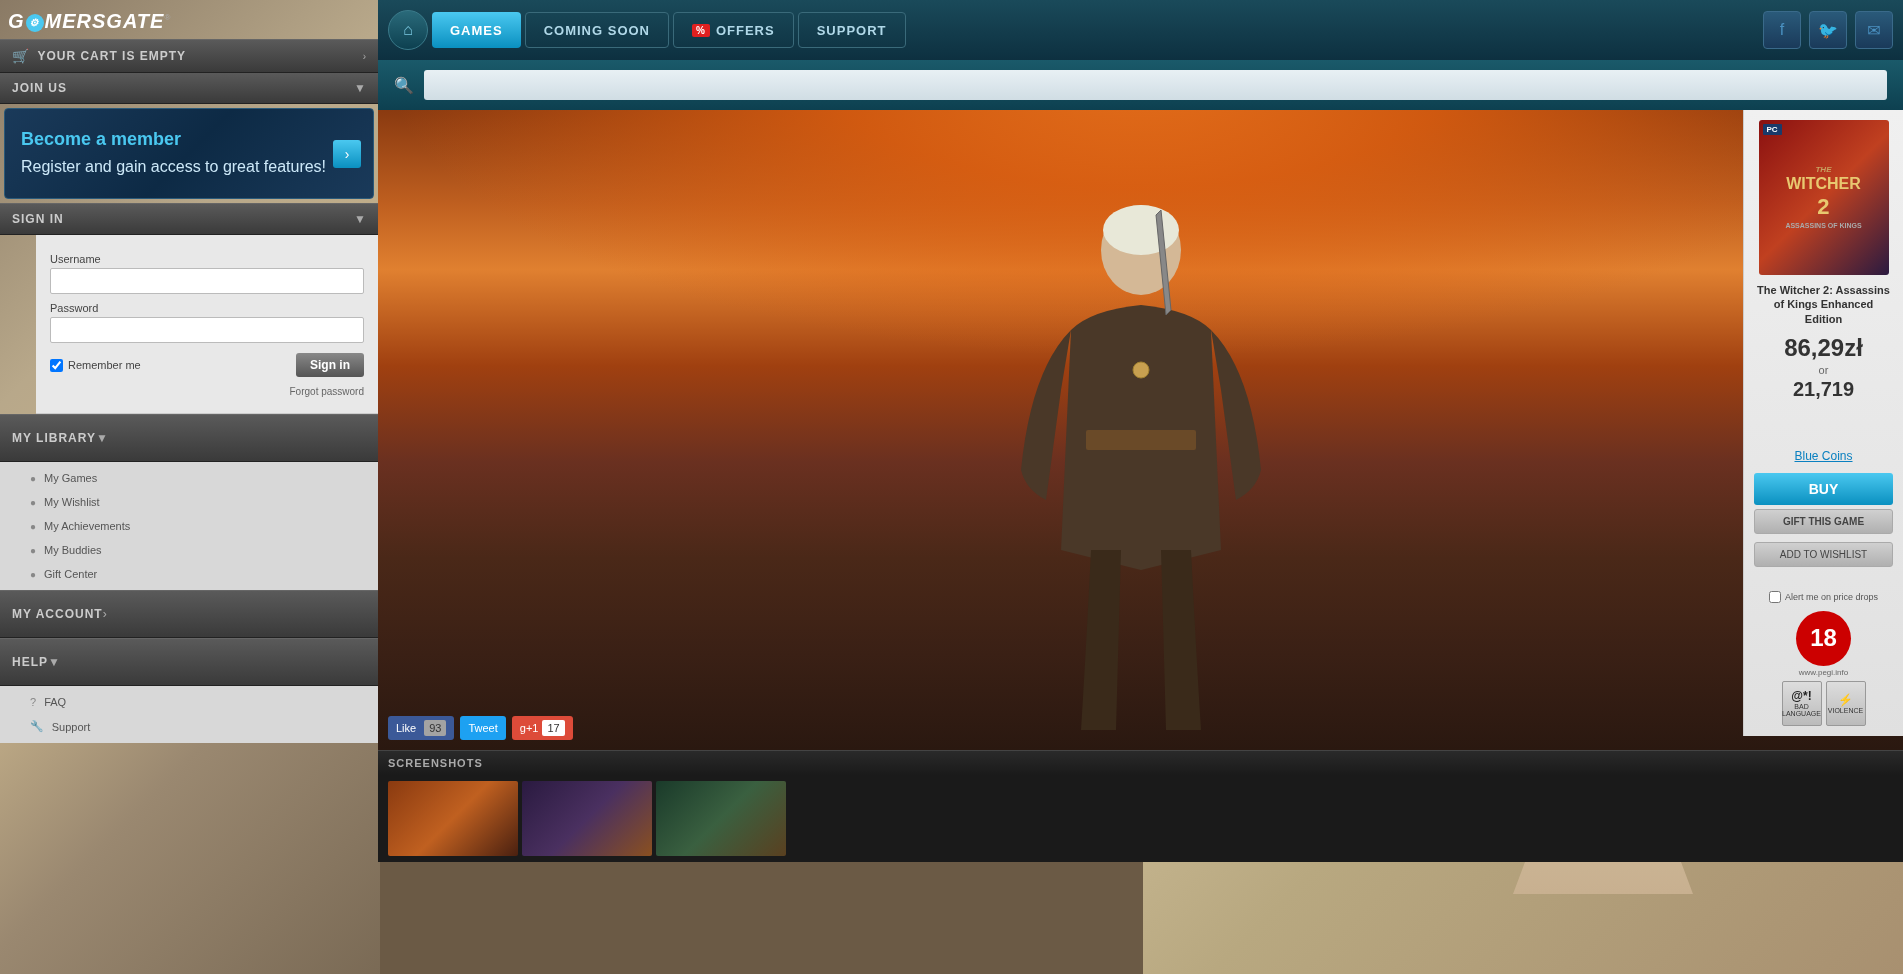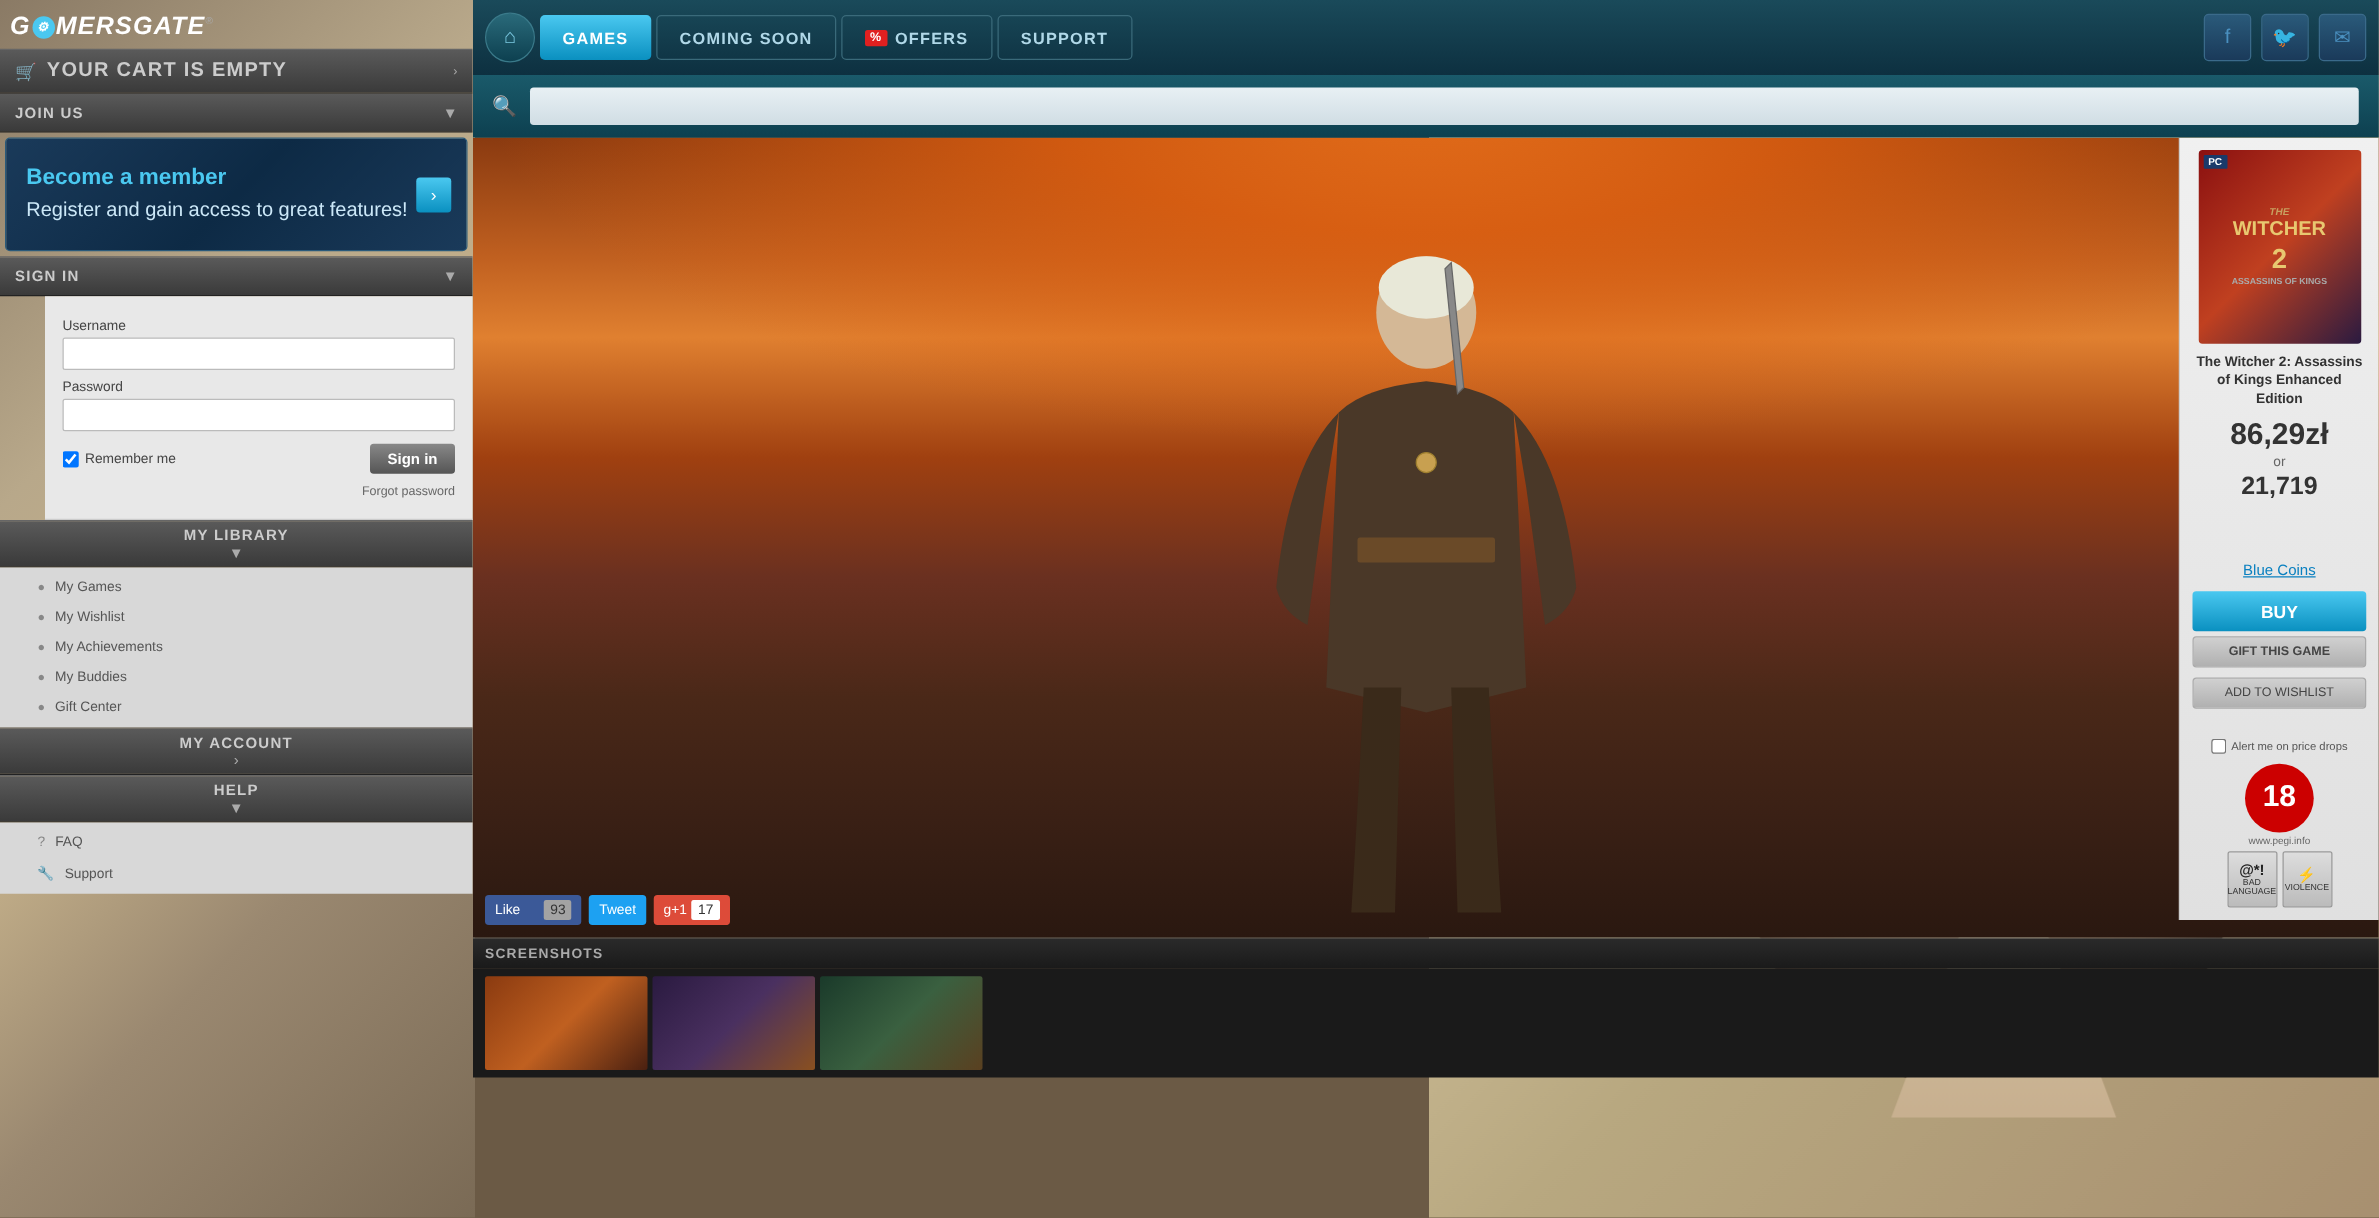--- a/index.html
+++ b/index.html
@@ -79,21 +79,21 @@
       align-items: center;
       cursor: pointer;
     }
     .cart-bar .cart-icon {
       color: #aaa;
       margin-right: 8px;
       font-size: 14px;
     }
     .cart-bar .cart-text {
       color: #ccc;
-      font-size: 16px;
+      font-size: 12px;
       font-weight: bold;
       flex: 1;
       text-transform: uppercase;
       letter-spacing: 1px;
     }
     .cart-bar .cart-arrow {
       color: #aaa;
       font-size: 10px;
     }
 
@@ -239,26 +239,25 @@
       color: #666;
       font-size: 10px;
       text-decoration: none;
     }
 
     
     .section-header {
       background: linear-gradient(to bottom, #5a5a5a, #3a3a3a);
       border-top: 1px solid #666;
       border-bottom: 1px solid #222;
-      padding: 4px 12px;
-      display: flex;
-      align-items: center;
-      justify-content: center;
-      cursor: pointer;
-      flex-direction: column;
+      padding: 16px 12px;
+      display: flex;
+      align-items: center;
+      justify-content: flex-start;
+      cursor: pointer;
     }
     .section-header .section-text {
       color: #ccc;
       font-size: 12px;
       font-weight: bold;
       text-transform: uppercase;
       letter-spacing: 1px;
     }
     .section-header .section-arrow {
       color: #aaa;
@@ -662,21 +661,21 @@
     .fb-btn {
       background: #3b5998;
       color: #fff;
       border: none;
       padding: 4px 8px;
       font-size: 11px;
       border-radius: 3px;
       cursor: pointer;
       display: flex;
       align-items: center;
-      gap: 19px;
+      gap: 8px;
     }
     .fb-count {
       background: #a3a3a3;
       color: #333;
       padding: 2px 5px;
       font-size: 11px;
       border-radius: 2px;
     }
     .tw-btn {
       background: #1da1f2;

